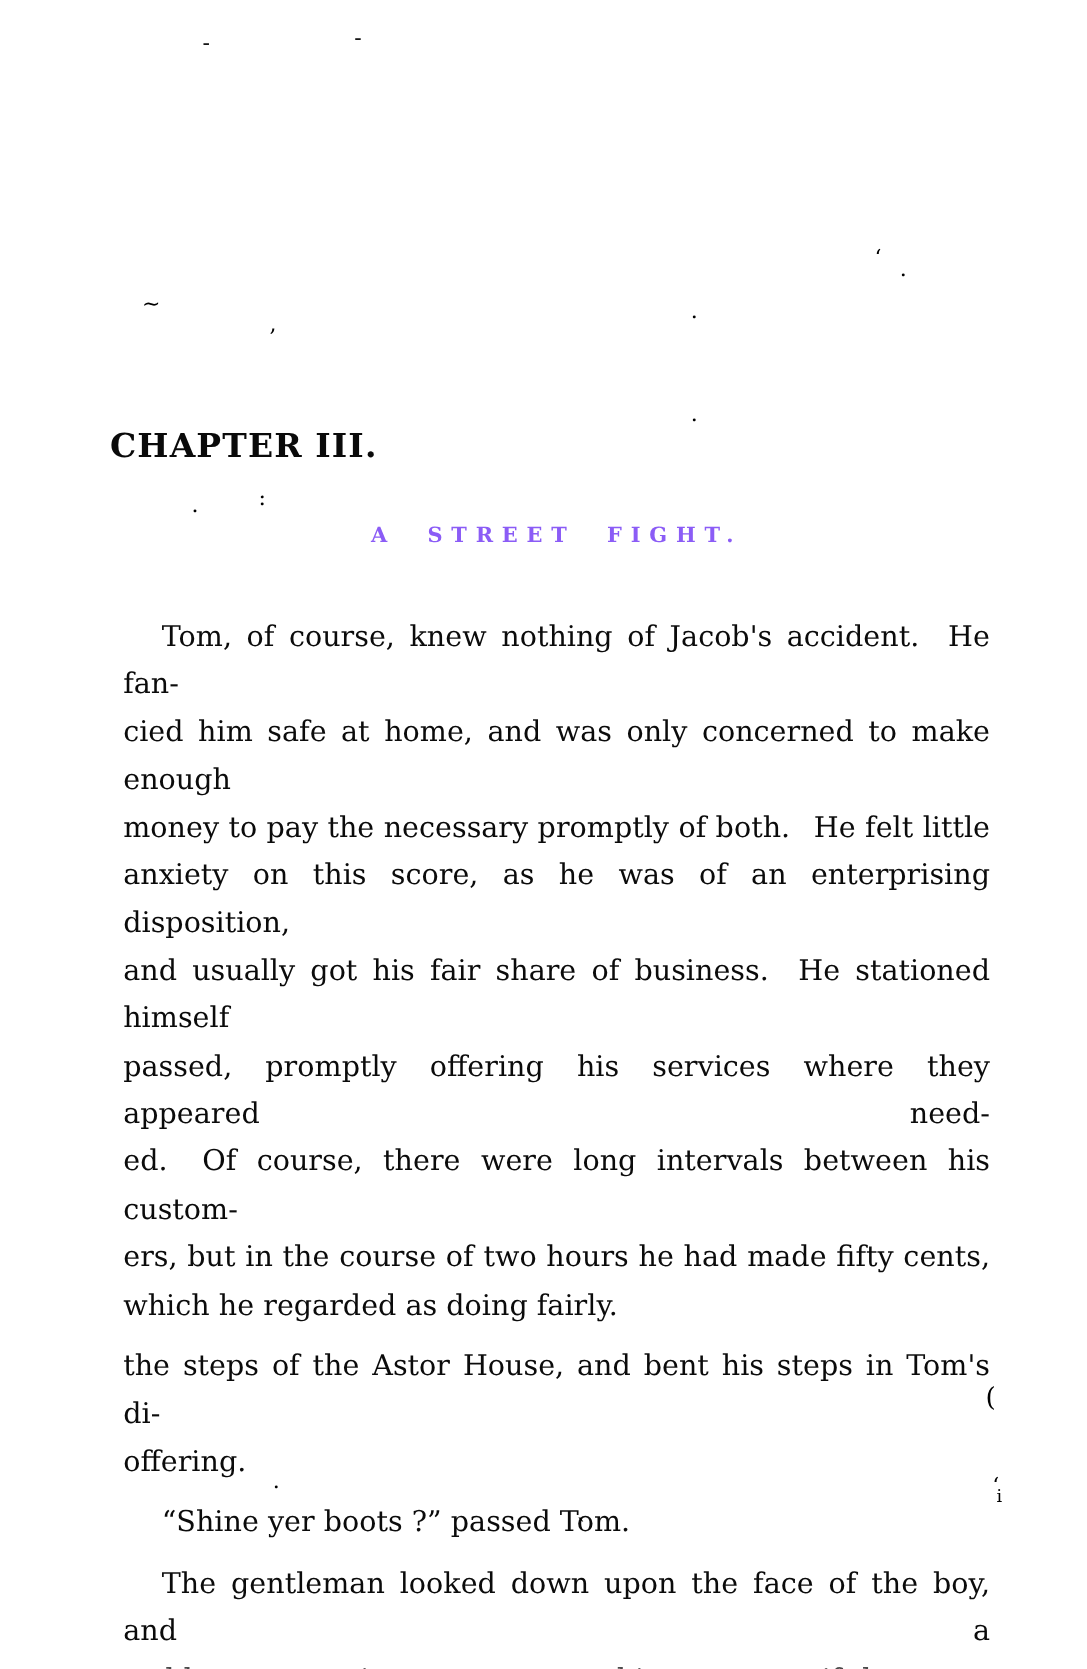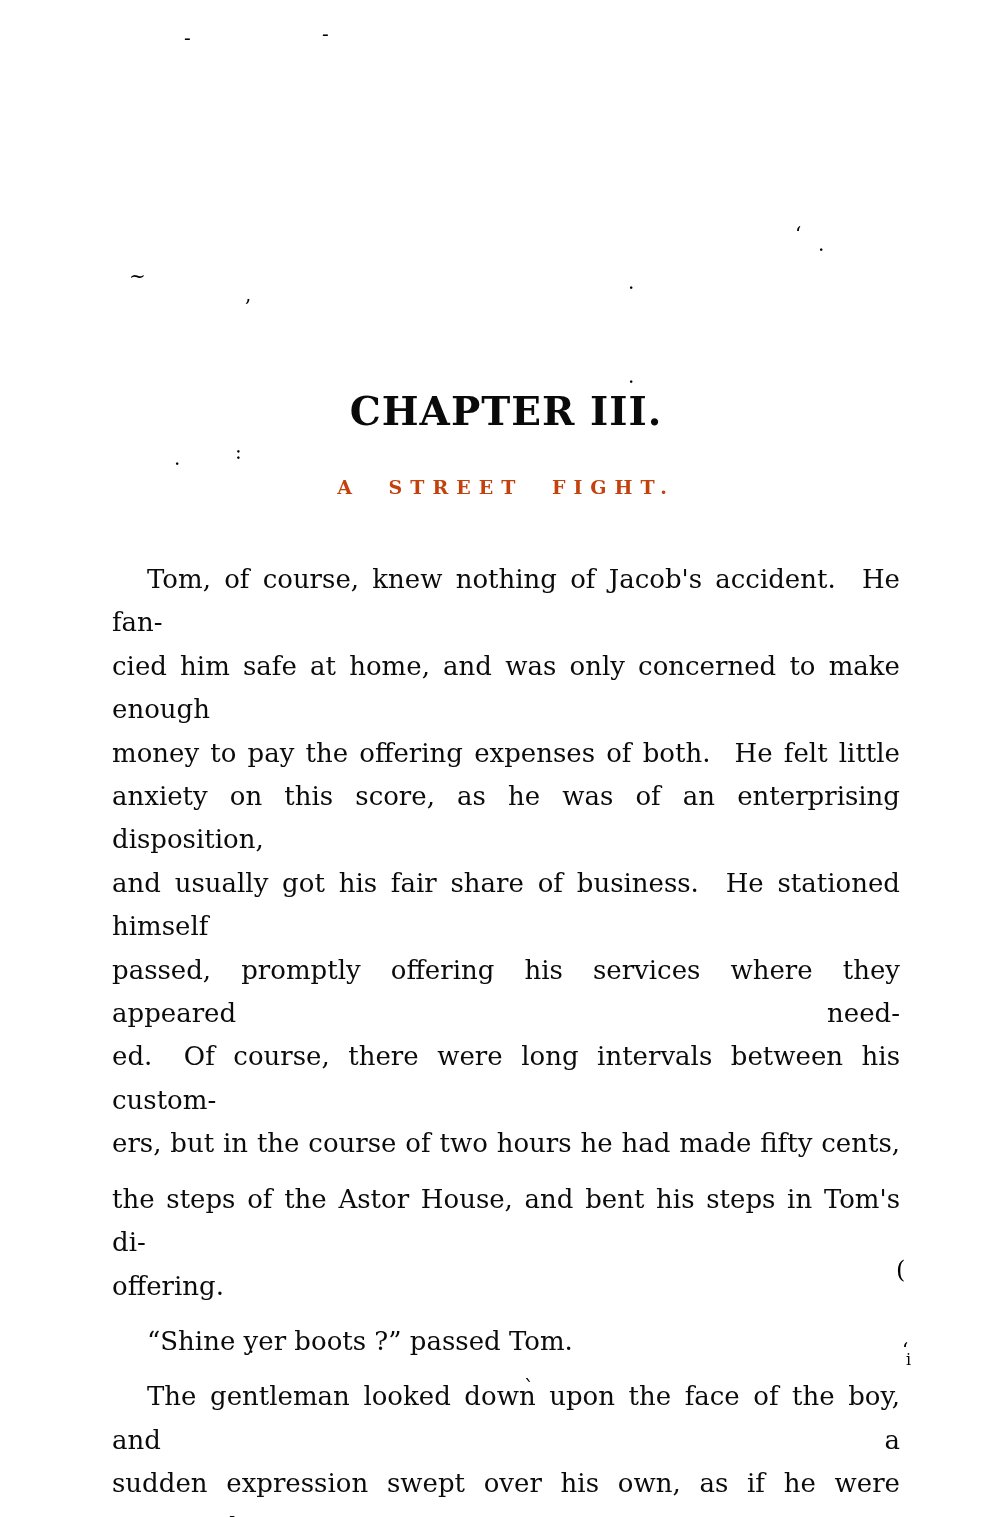--- a/index.html
+++ b/index.html
@@ -19,38 +19,37 @@
     position: absolute;
     inset: 0;
     background: #ffffff;
   }
   .chapter {
     position: absolute;
     top: 388px;
     left: 100px;
     width: 812px;
     margin: 0;
-    text-align: center;
-    font-size: 39px;
+    font-size: 30px;
     font-weight: 700;
     letter-spacing: 1px;
     color: #0a0a0a;
   }
   .subtitle {
     position: absolute;
     top: 476px;
     left: 100px;
     width: 812px;
     margin: 0;
     text-align: center;
     font-size: 19px;
     font-weight: 700;
     letter-spacing: 8px;
     word-spacing: 14px;
-    color: #c2410c;
+    color: #8b5cf6;
   }
   .text {
     position: absolute;
     top: 546px;
     left: 100px;
     width: 812px;
     font-size: 26px;
     line-height: 43.4px;
   }
   .para { margin: 12px; padding: 0; }
@@ -76,26 +75,27 @@
 
   <h1 class="chapter">CHAPTER III.</h1>
 
   <h2 class="subtitle">A STREET FIGHT.</h2>
 
   <div class="text">
 
     <div class="para">
       <div class="line indent">Tom, of course, knew nothing of Jacob's accident.  He fan-</div>
       <div class="line">cied him safe at home, and was only concerned to make enough</div>
-      <div class="line">money to pay the offering expenses of both.  He felt little</div>
+      <div class="line">money to pay the necessary promptly of both.  He felt little</div>
       <div class="line">anxiety on this score, as he was of an enterprising disposition,</div>
       <div class="line">and usually got his fair share of business.  He stationed himself</div>
       <div class="line">passed, promptly offering his services where they appeared need-</div>
       <div class="line">ed.  Of course, there were long intervals between his custom-</div>
       <div class="line">ers, but in the course of two hours he had made fifty cents,</div>
+      <div class="line end">which he regarded as doing fairly.</div>
     </div>
 
     <div class="para">
       <div class="line">the steps of the Astor House, and bent his steps in Tom's di-</div>
       <div class="line end">offering.</div>
     </div>
 
     <div class="para">
       <div class="line indent end">“Shine yer boots ?” passed Tom.</div>
     </div>

